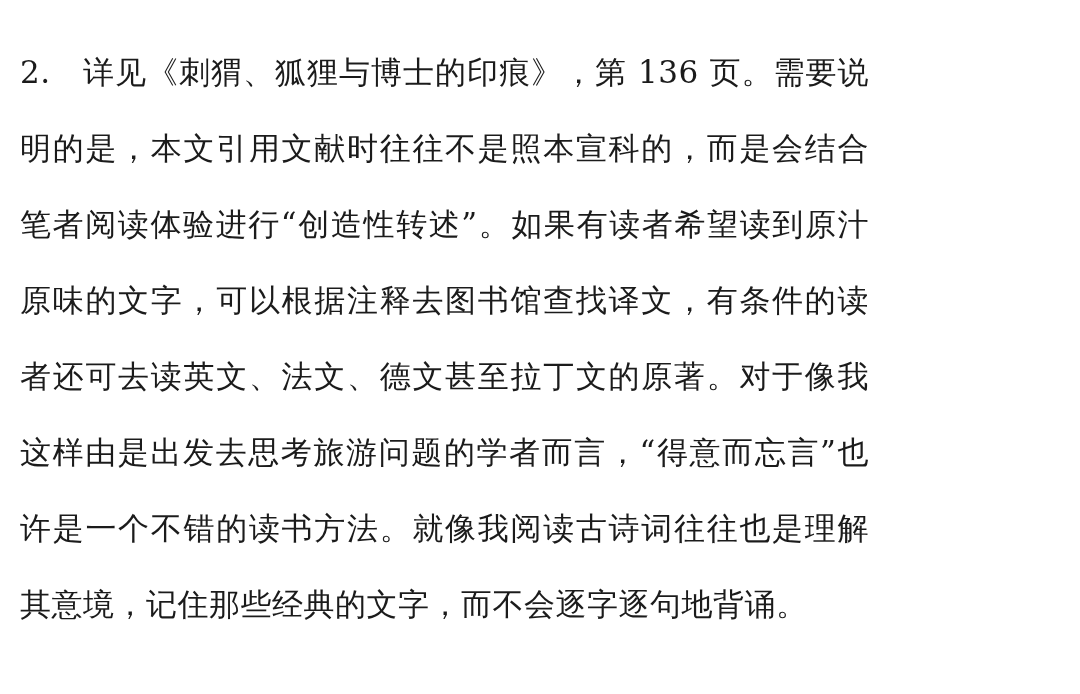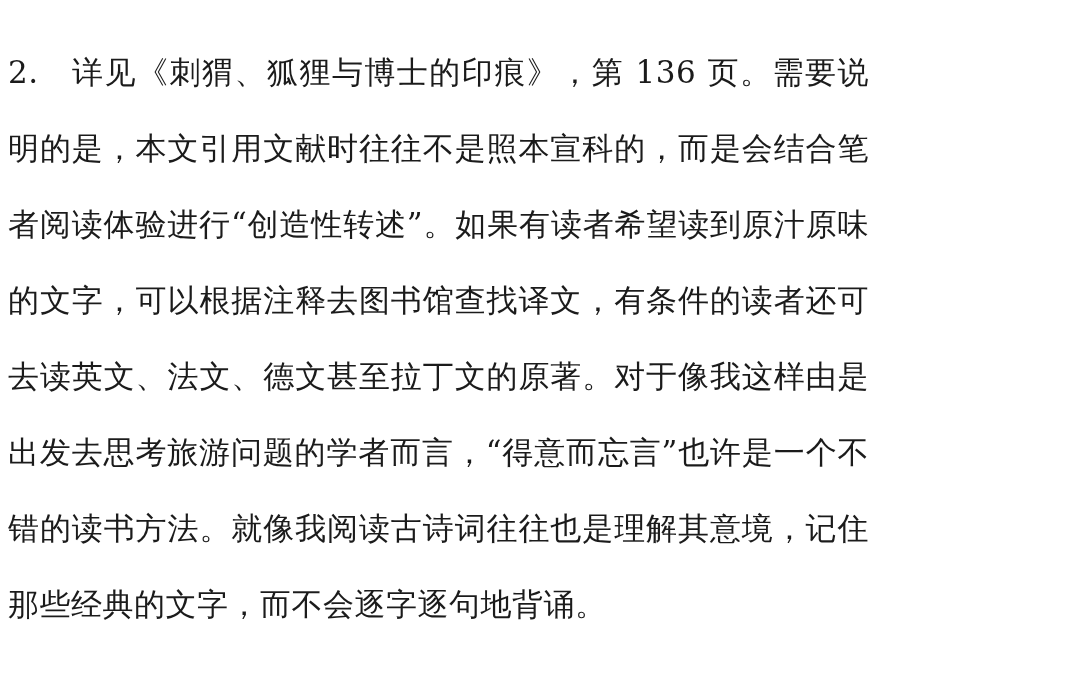--- a/index.html
+++ b/index.html
@@ -10,21 +10,21 @@
   body {
     width: 1080px;
     height: 694px;
     overflow: hidden;
     font-family: "DejaVu Serif", "Liberation Serif", serif;
   }
   .page {
     width: 895px;
     height: 694px;
     box-sizing: border-box;
-    padding: 34px 26px 10px 8px;
+    padding: 34px 26px 10px 20px;
     background: #ffffff;
     position: relative;
   }
   .note-block {
     display: block;
   }
   .note-text {
     font-family: "DejaVu Serif", "Liberation Serif", serif;
     font-size: 31px;
     line-height: 76px;

